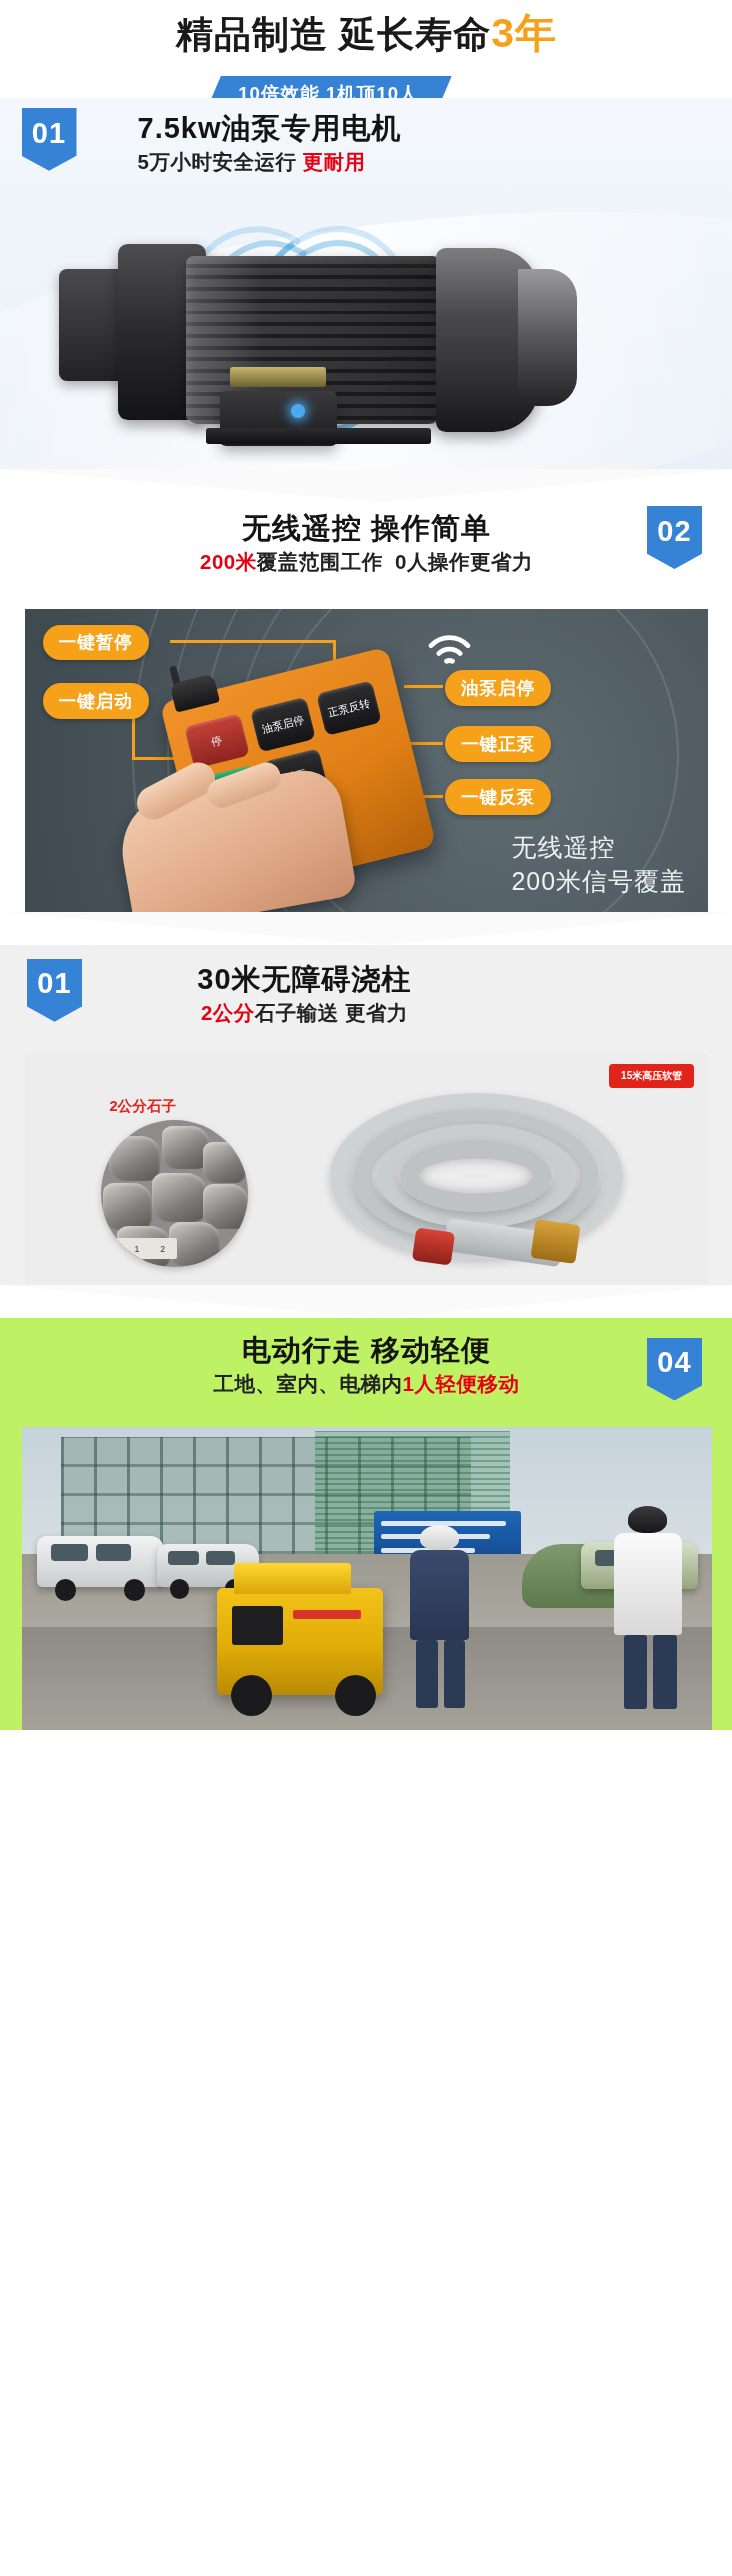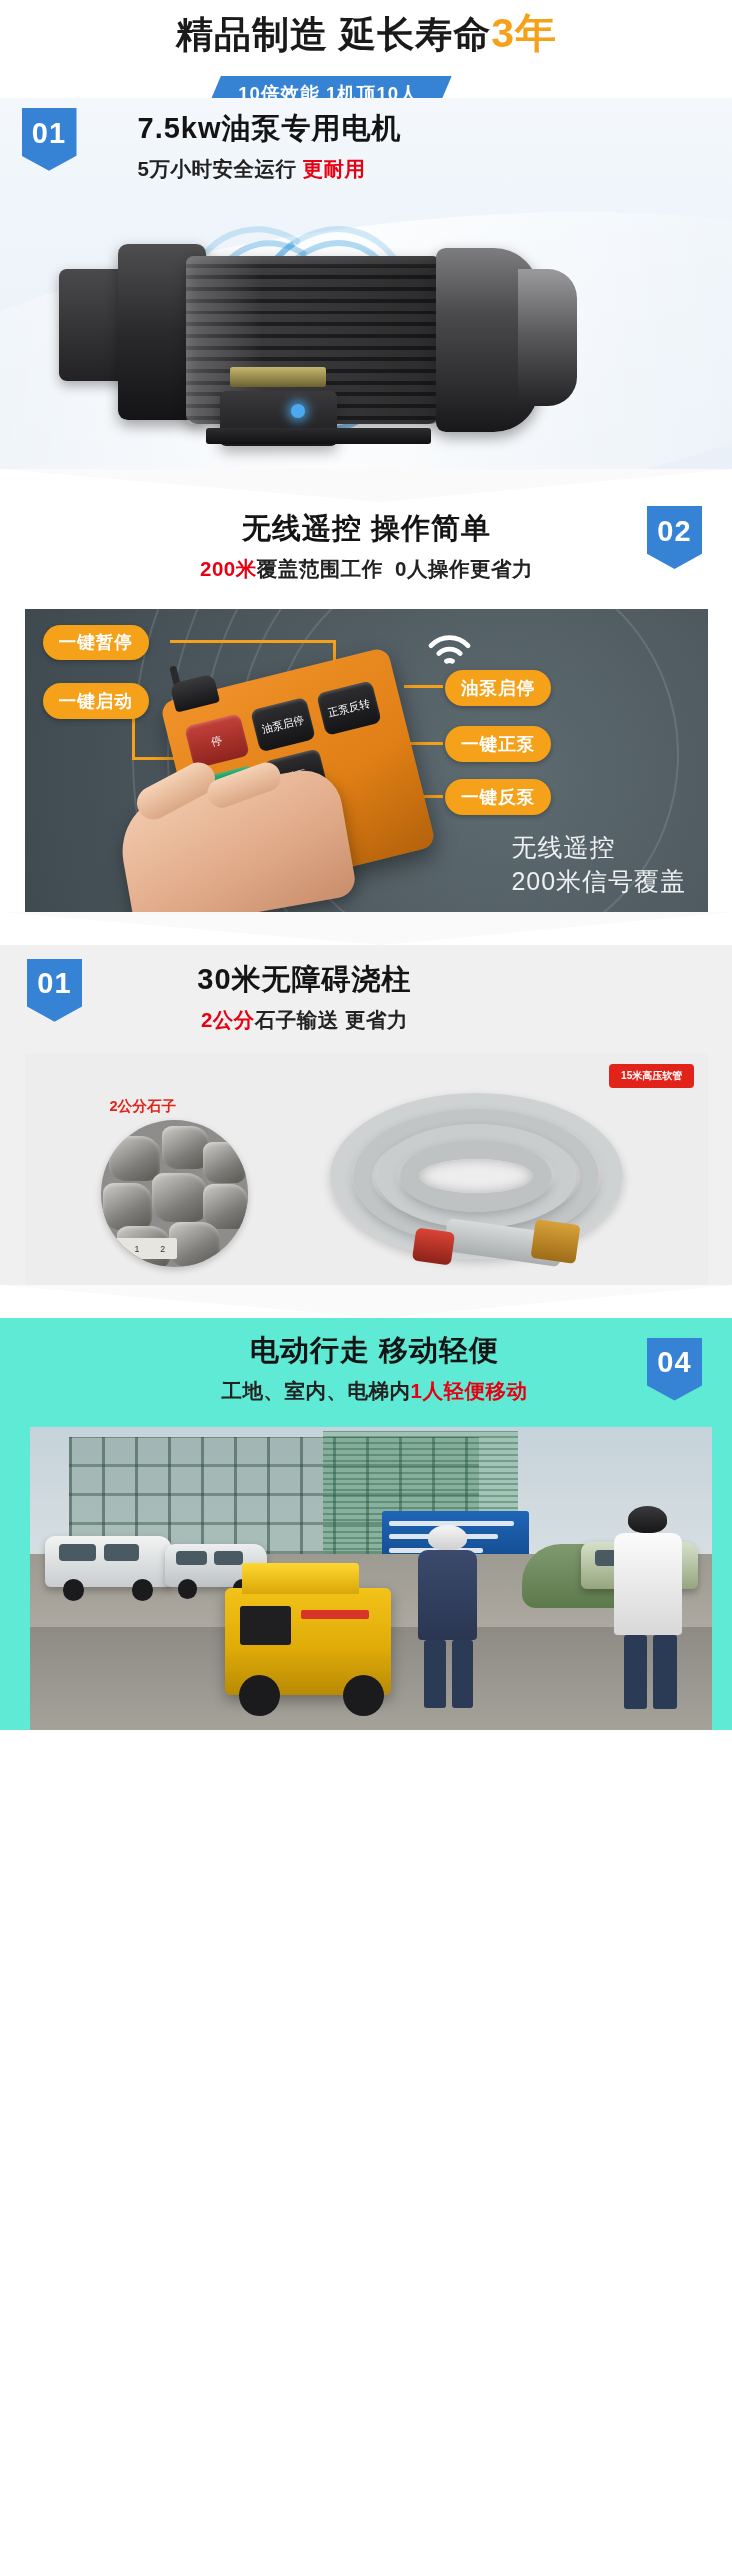--- a/index.html
+++ b/index.html
@@ -37,21 +37,21 @@
     padding-top:8.8px;
     clip-path:polygon(0 0, 100% 0, 100% 76%, 50% 100%, 0 76%);
   }
 
   .title-main {
     font-size:29px; font-weight:bold; color:#141414; white-space:nowrap;
     letter-spacing:1px; line-height:1.15;
   }
   .title-sub {
     font-size:20.5px; font-weight:bold; color:#222; white-space:nowrap;
-    letter-spacing:0.5px; margin-top:10px;
+    letter-spacing:0.5px; margin-top:3px;
   }
   .title-sub .red { color:#e60012; }
 
   
   #sec1 { height:371px; background:linear-gradient(180deg,#f4f8fc 0%, #eef4fa 40%, #e9f0f7 100%); }
   #sec1 .head { position:absolute; top:9.8px; left:21.5px; display:flex; align-items:flex-start; gap:61px; }
   #sec1 .txt { padding-top:3.9px; }
   .motor-stage { position:absolute; top:88px; left:0; width:733px; height:283px; overflow:hidden; }
   .bg-swoosh {
     position:absolute; width:1075px; height:293px; left:-156px; top:39px;
@@ -177,21 +177,21 @@
   .coil.c3{ left:352px; top:70px; width:199px; height:104px; border-color:#cacdce;}
   .coil.c4{ left:375px; top:86px; width:152px; height:72px;  border-color:#bfc2c3;}
   .hose-end { position:absolute; left:420px; top:172px; width:117px; height:33px;
     background:linear-gradient(180deg,#d8dbdc,#a9adae); border-radius:5.9px; transform:rotate(8deg);}
   .hose-collar { position:absolute; left:508px; top:168px; width:45px; height:39px;
     background:linear-gradient(180deg,#d8a13a,#9d6c16); border-radius:4.9px; transform:rotate(8deg);}
   .hose-red { position:absolute; left:389px; top:176px; width:39px; height:33px;
     background:linear-gradient(180deg,#d94436,#8d2118); border-radius:5.9px; transform:rotate(8deg);}
 
   
-  #sec4 { background:#5eead4;padding-left:8px; }
+  #sec4 { background:#bef264; }
   #sec4 .head { position:relative; height:109px; }
   #sec4 .txt { position:absolute; left:0; top:15.6px; width:733px; text-align:center; }
   #sec4 .badge-wrap { position:absolute; right:31px; top:19.5px; }
   .site-stage { position:relative; margin:0 21.5px; height:303px; overflow:hidden;
      background:linear-gradient(180deg,#b9c7cf 0%,#c3cdd2 40%,#9a9a95 41%, #a8a49c 100%); }
   .sky { position:absolute; left:0; top:0; width:100%; height:42%;
      background:linear-gradient(180deg,#c6d3da,#d6dee2); }
   .scaffold { position:absolute; left:39px; top:9.8px; width:410px; height:117px;
      background:
        repeating-linear-gradient(90deg, rgba(40,70,60,.5) 0 2.9px, transparent 2.9px 33px),

